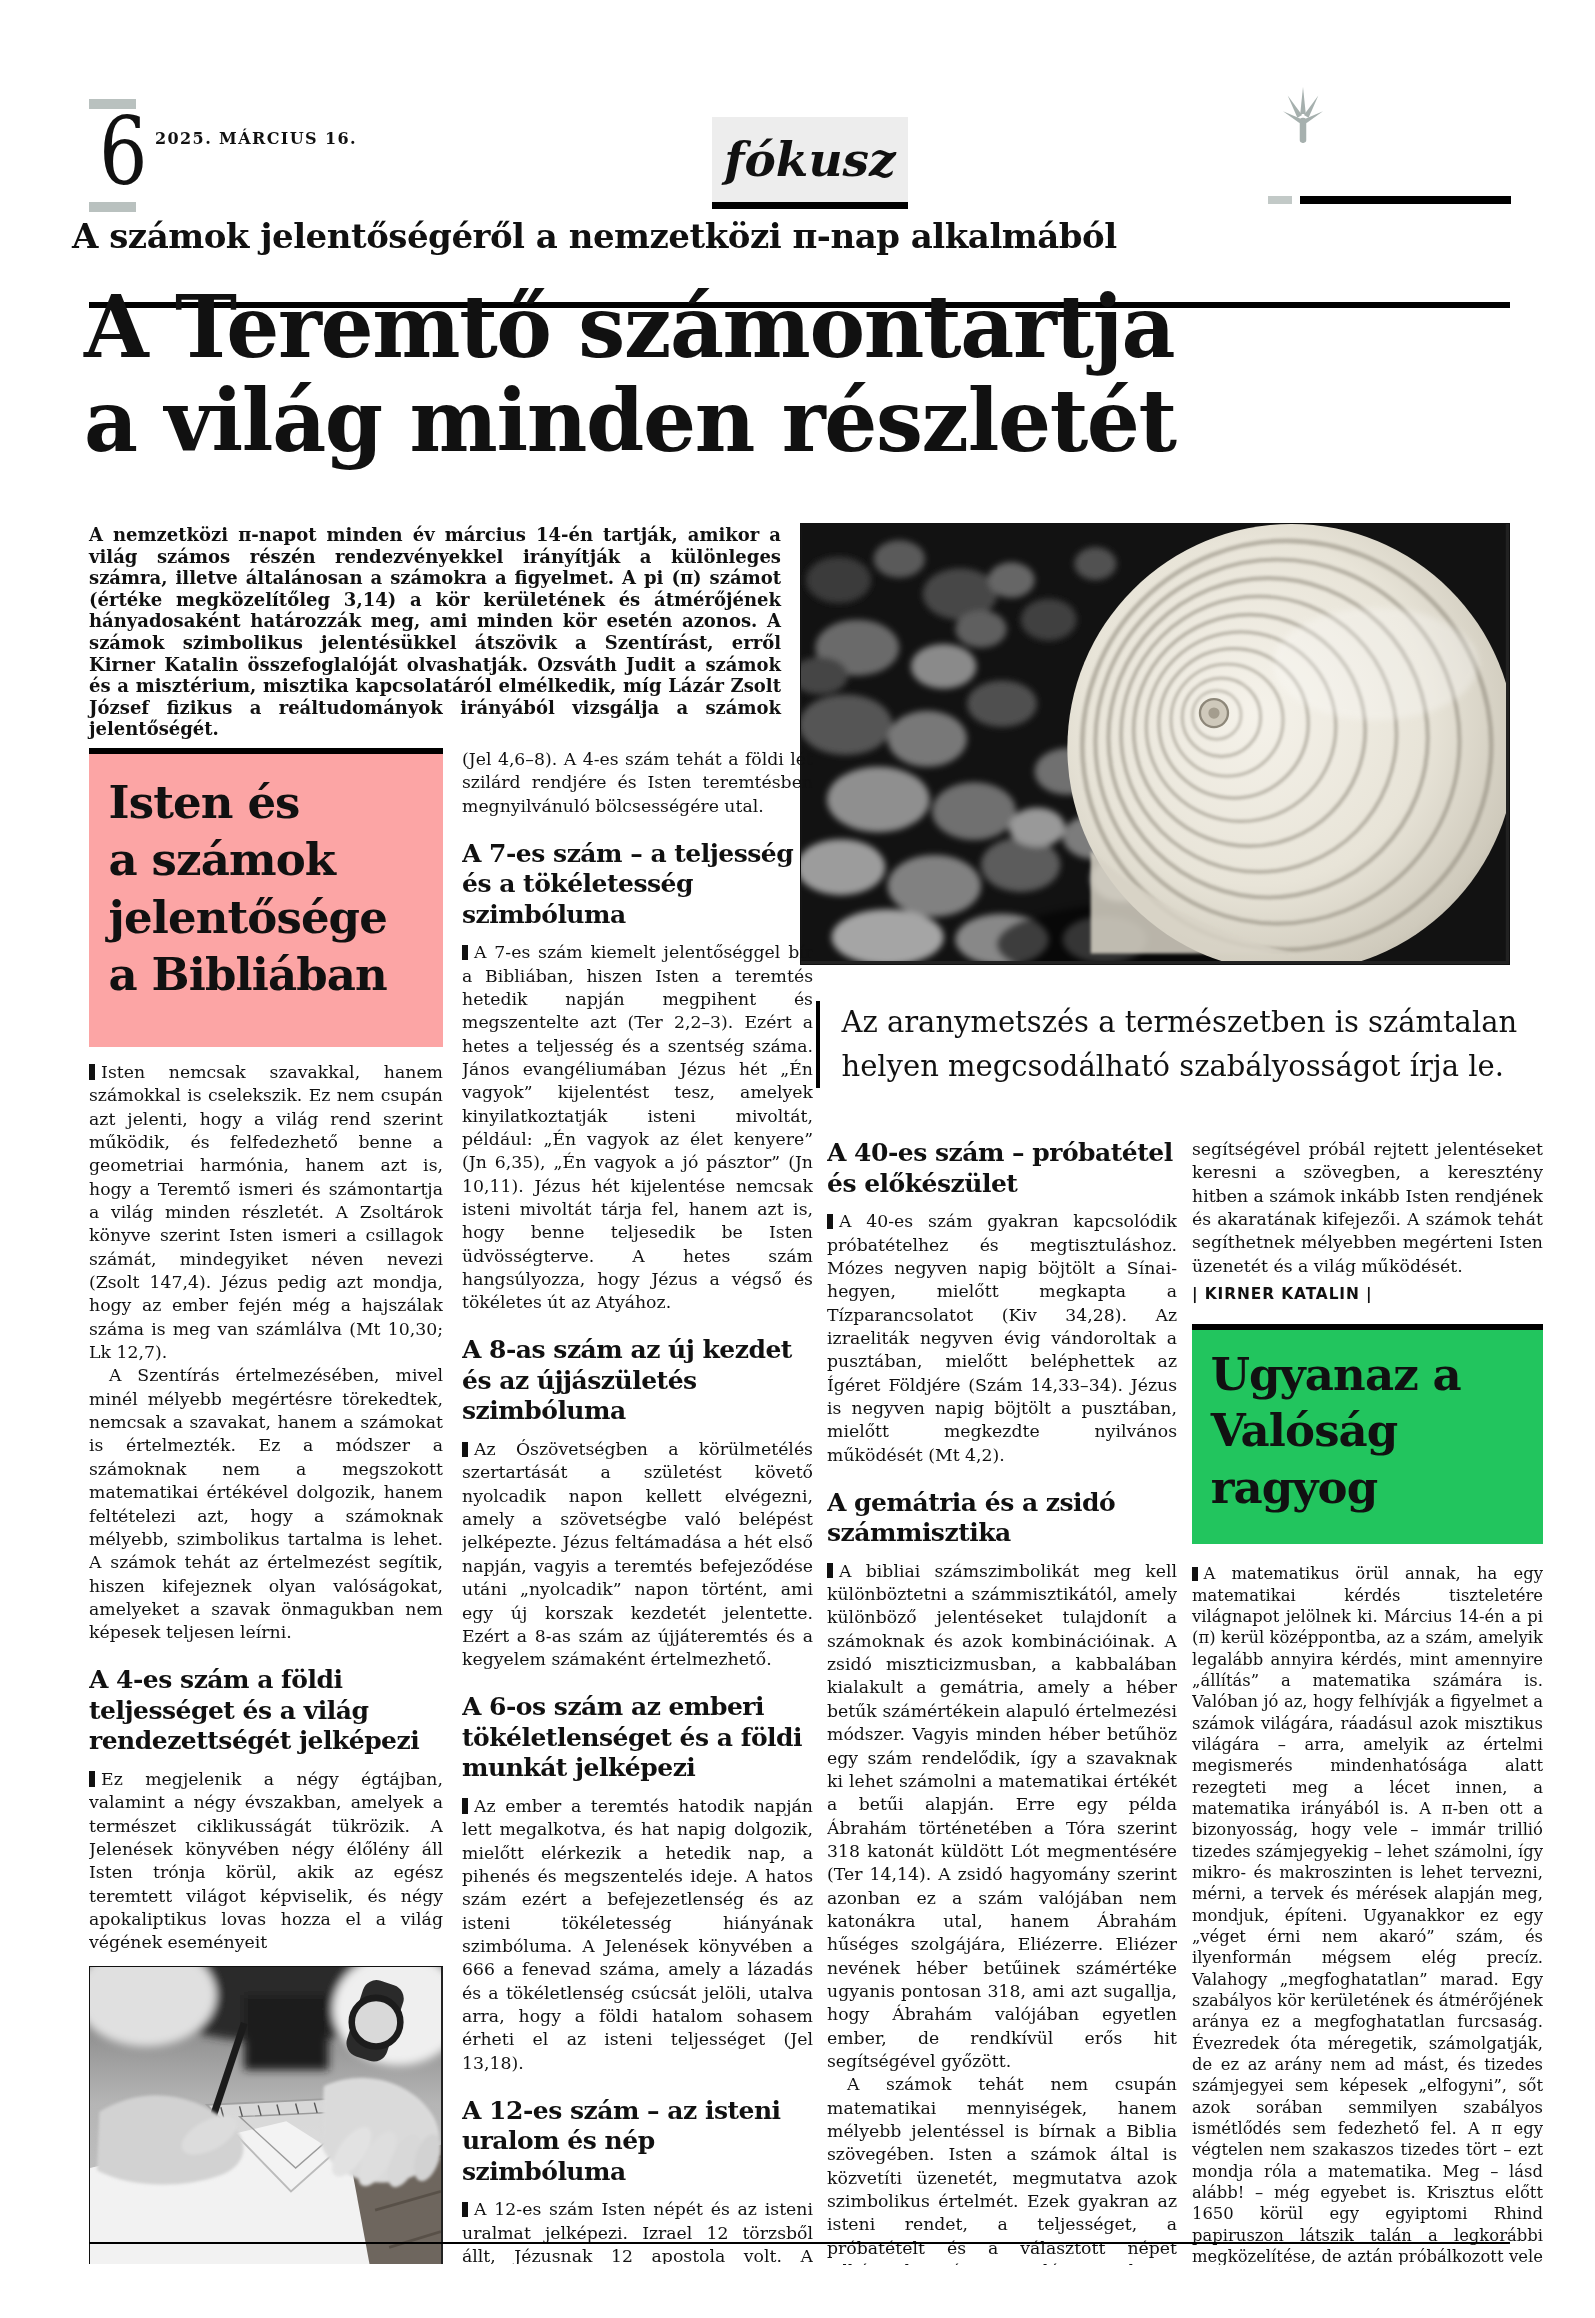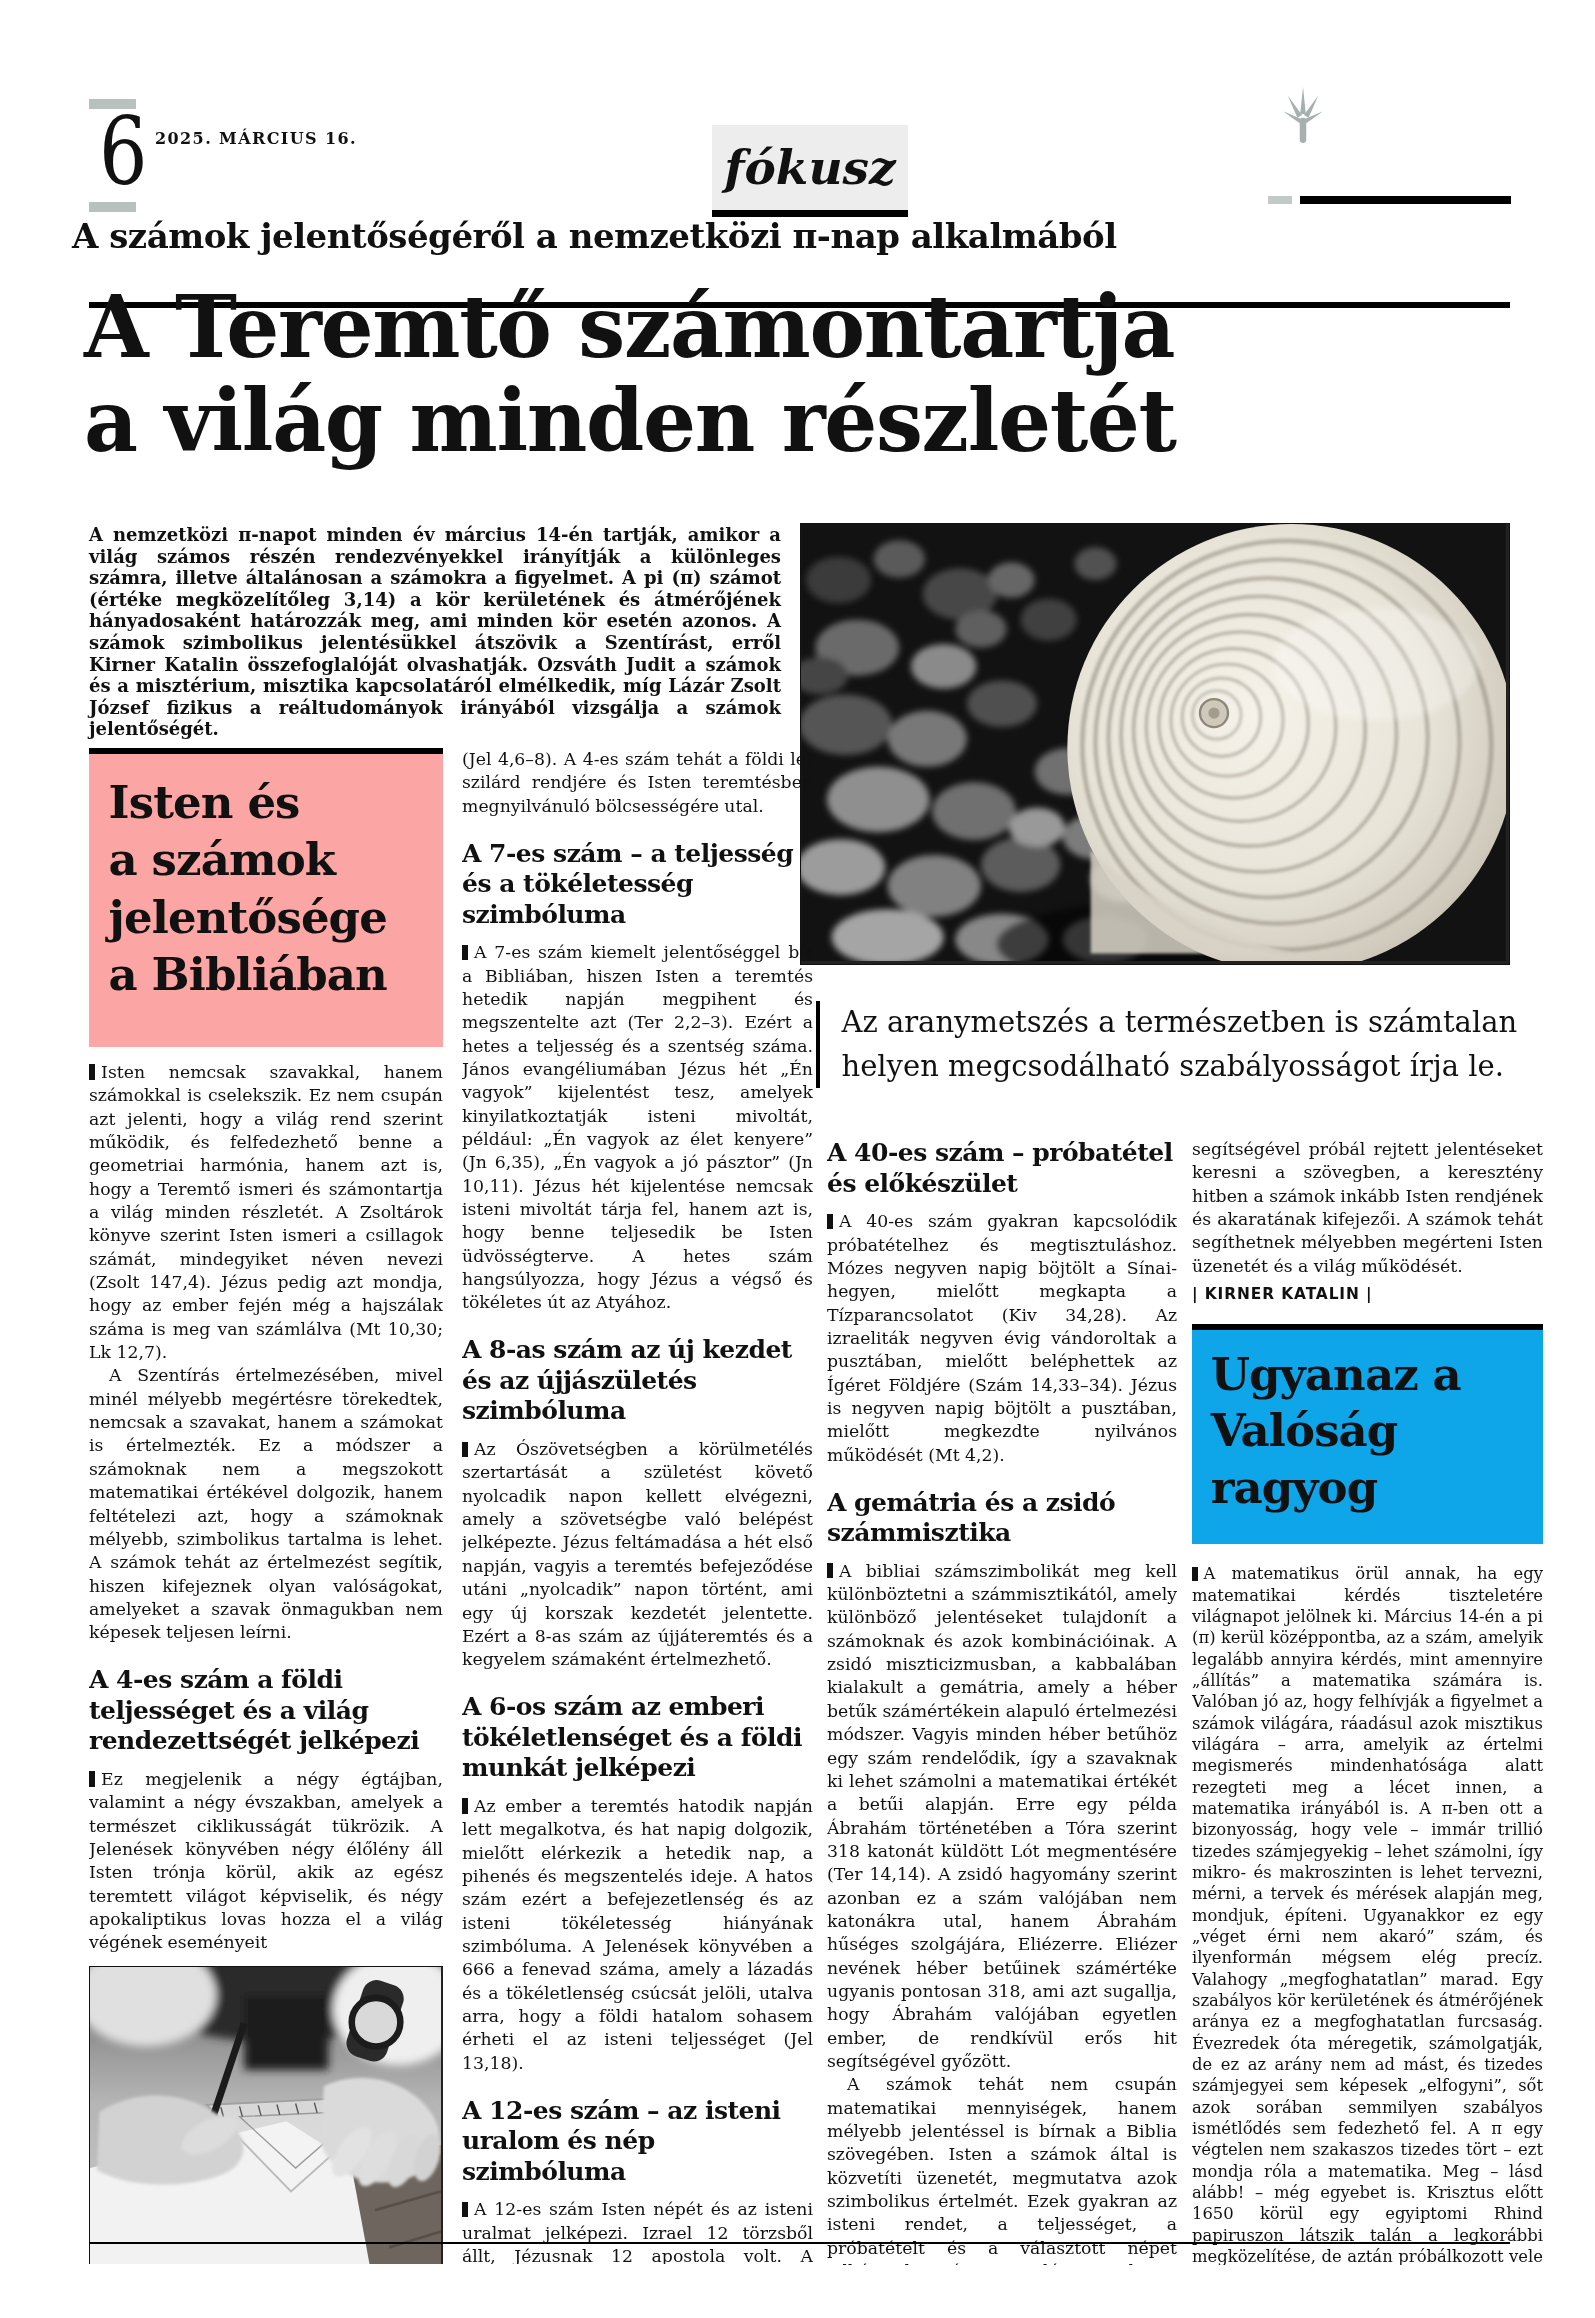--- a/index.html
+++ b/index.html
@@ -8,21 +8,21 @@
     font-family:"DejaVu Serif",serif;color:#111;overflow:hidden;
   }
   .abs{position:absolute;}
 
   
   .graybar{background:#b9c1bf;width:47px;height:10.3px;}
   .pagenum{font-size:93px;line-height:1;font-weight:400;transform:scaleX(.82);transform-origin:left top;}
   .date{font-size:16px;font-weight:700;letter-spacing:1.4px;}
   .fokusz-box{
     left:712px;top:117px;width:196px;height:85px;background:#ededed;
-    border-bottom:7.5px solid #000;display:flex;align-items:center;justify-content:center;margin-top:8px;
+    border-bottom:7.5px solid #000;display:flex;align-items:center;justify-content:center;
   }
   .fokusz-box span{font-style:italic;font-weight:700;font-size:47px;}
   .brand{left:1252px;top:102px;font-style:italic;font-weight:700;font-size:71px;letter-spacing:-2.8px;line-height:1;}
   .brand-underline{left:1300px;top:196px;width:211px;height:8.4px;background:#000;}
   .brand-square{left:1268px;top:196px;width:24px;height:8.4px;background:#c2c9c7;}
   .header-rule{left:89px;top:302px;width:1421px;height:5.6px;background:#000;}
   .bottom-rule{left:89px;top:2242px;width:1421px;height:2.3px;background:#000;}
 
   
   .kicker{left:72px;top:216px;font-size:34px;font-weight:700;letter-spacing:-0.5px;}
@@ -64,21 +64,21 @@
   svg{display:block;}
 
   
   .pullquote{
     left:816px;top:1001px;width:687px;border-left:4.7px solid #000;padding-left:21.5px;
     font-size:29px;line-height:1.5;
   }
 
   
   .a2-box{
-    margin-top:21.5px;border-top:6.5px solid #000;background:#0ea5e9;
+    margin-top:21.5px;border-top:6.5px solid #000;background:#22c55e;
     padding:17px 9.3px 28px 18.7px;font-size:45px;font-weight:700;line-height:1.25;
     white-space:pre-line;letter-spacing:-0.9px;
   }
   .a2-para{font-size:16.4px;line-height:1.3;text-align:justify;margin-top:19.6px;}
 
   .sun-icon{left:1283px;top:87px;}
 </style>
 </head>
 <body>
 

